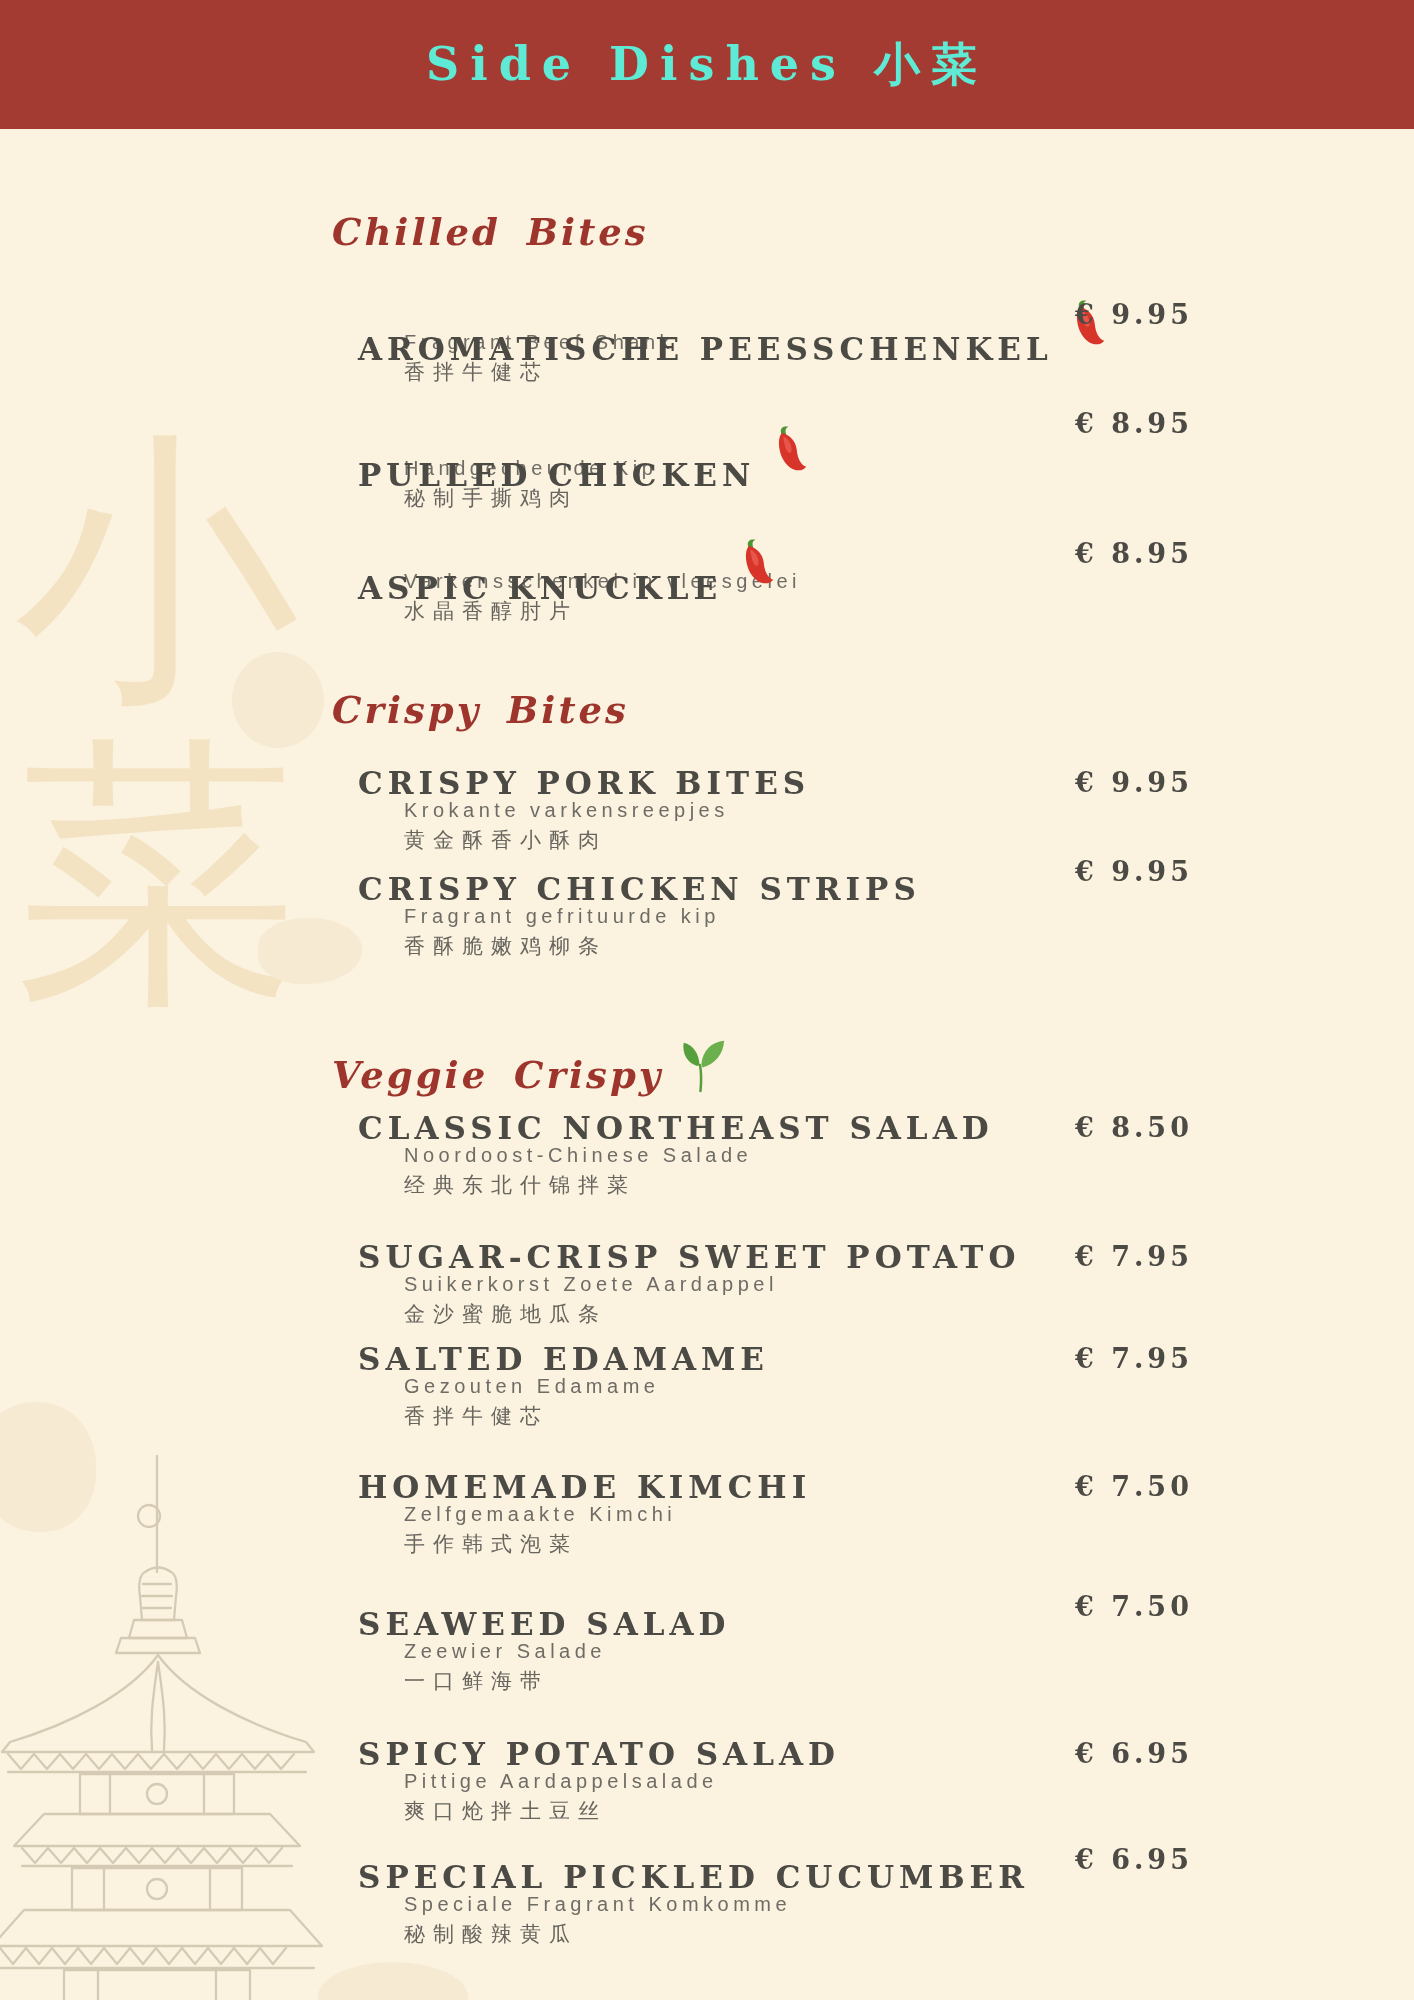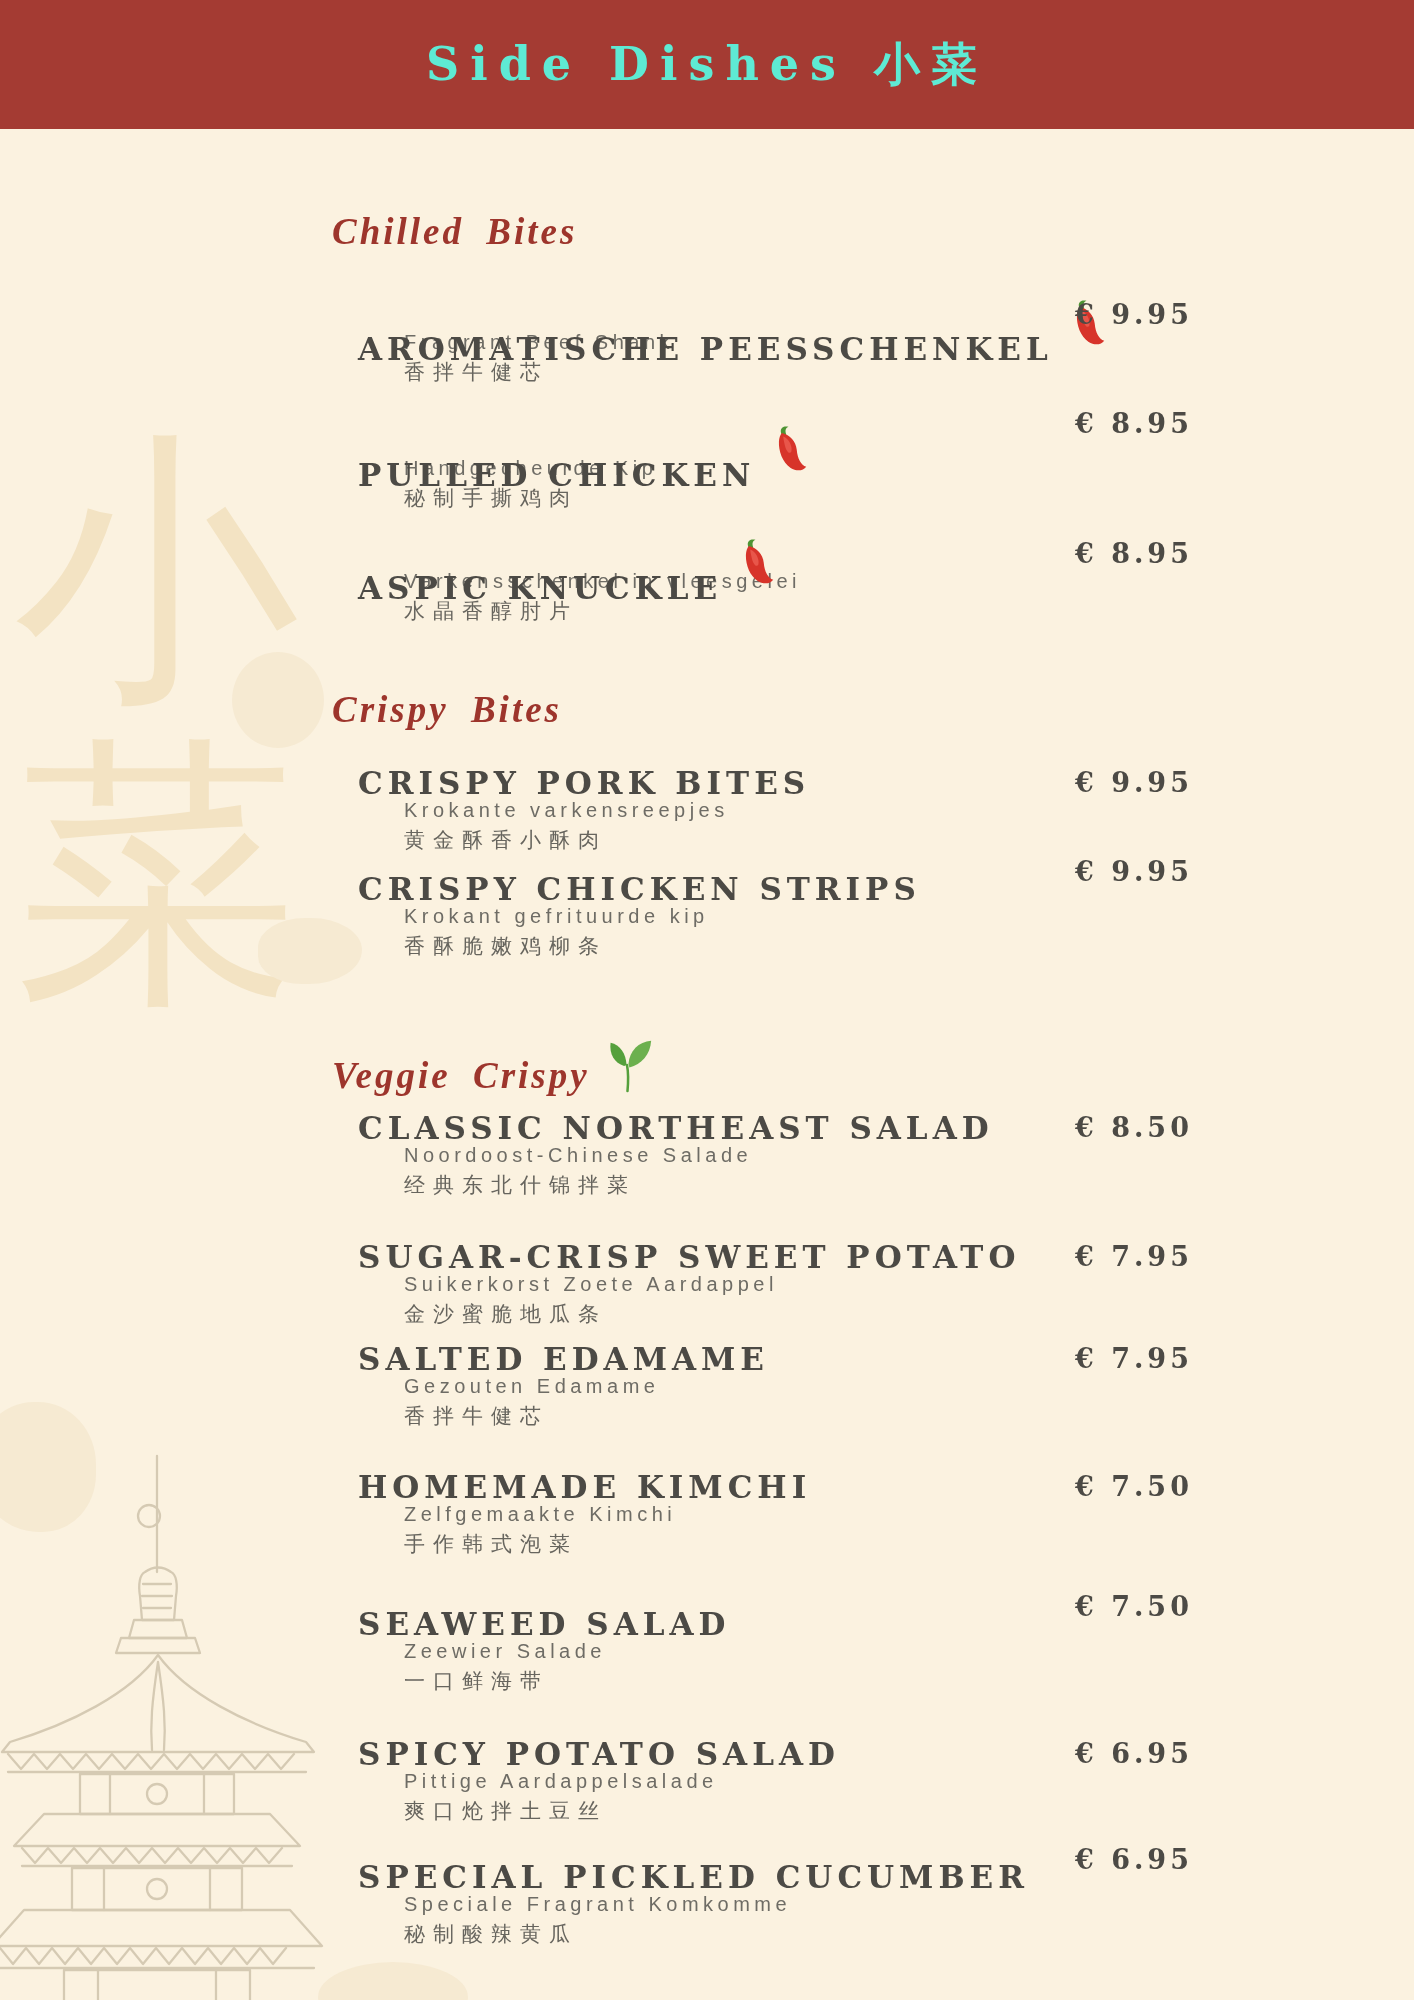--- a/index.html
+++ b/index.html
@@ -38,21 +38,20 @@
   .blob.b3{left:-24px;top:1402px;width:120px;height:130px;border-radius:50% 50% 46% 54%;}
   .blob.b4{left:318px;top:1962px;width:150px;height:70px;}
   .pagoda{position:absolute;left:-18px;top:1452px;opacity:.62;}
   
   .sec-heading{
     position:absolute;left:332px;margin:0;
     font-size:37px;font-style:italic;font-weight:bold;
     letter-spacing:3px;word-spacing:10px;
     color:#9D352C;
     white-space:nowrap;
-    font-family:Liberation Serif, serif;
   }
   .sec-heading .leaf-slot svg{vertical-align:-6px;margin-left:8px;}
   
   .item{position:absolute;left:358px;right:0;}
   .item .row{position:relative;height:30px;}
   .ititle{
     margin:0;display:inline-block;
     font-size:31px;font-weight:bold;line-height:30px;
     letter-spacing:5px;
     color:#4C4A45;
@@ -179,21 +178,21 @@
     </div>
     <p class="sub">Krokante varkensreepjes</p>
     <p class="cn">黄金酥香小酥肉</p>
   </article>
 
   <article class="item" style="top: 874px;">
     <div class="row">
       <h3 class="ititle"><span class="t">CRISPY CHICKEN STRIPS</span><span class="chili-slot"></span></h3>
       <div class="price raised">€ 9.95</div>
     </div>
-    <p class="sub">Krokant gefrituurde kip</p>
+    <p class="sub">Fragrant gefrituurde kip</p>
     <p class="cn">香酥脆嫩鸡柳条</p>
   </article>
 
   <h2 class="sec-heading" style="top: 1036px;"><span class="sec-heading-text">Veggie Crispy</span><span class="leaf-slot"><svg width="58" height="58" viewBox="0 0 60 60">
             <path fill="#55A03C" d="M27 31 C17 28 11.5 18.5 13 7 C23 9 29 18.5 29.5 30 Z"></path>
             <path fill="#6CB04E" d="M31.5 29 C32.5 15.5 42 6 55 5 C54 19.5 45 29.5 32.5 32.5 Z"></path>
             <path fill="none" stroke="#55A03C" stroke-width="2.6" stroke-linecap="round" d="M30.5 57 C31.5 46 31.5 38 30 30"></path>
           </svg></span></h2>
 
   <article class="item" style="top: 1113px;">

